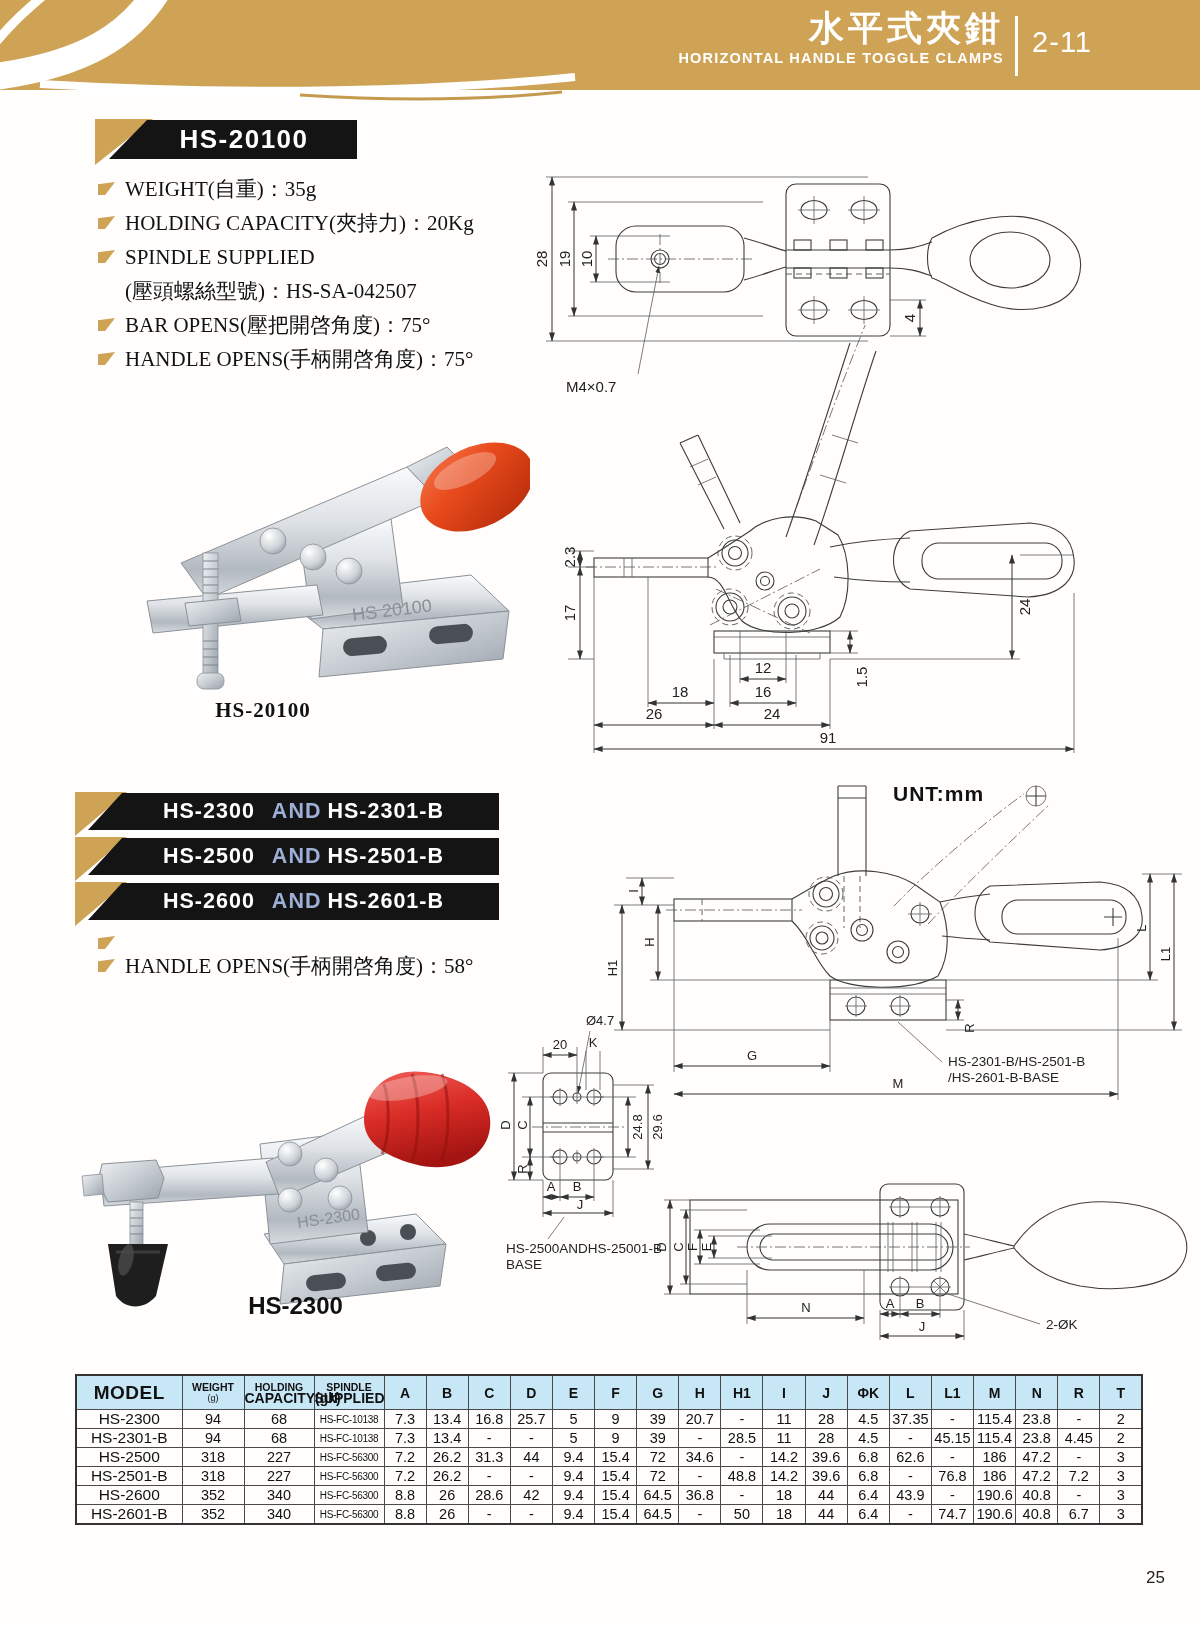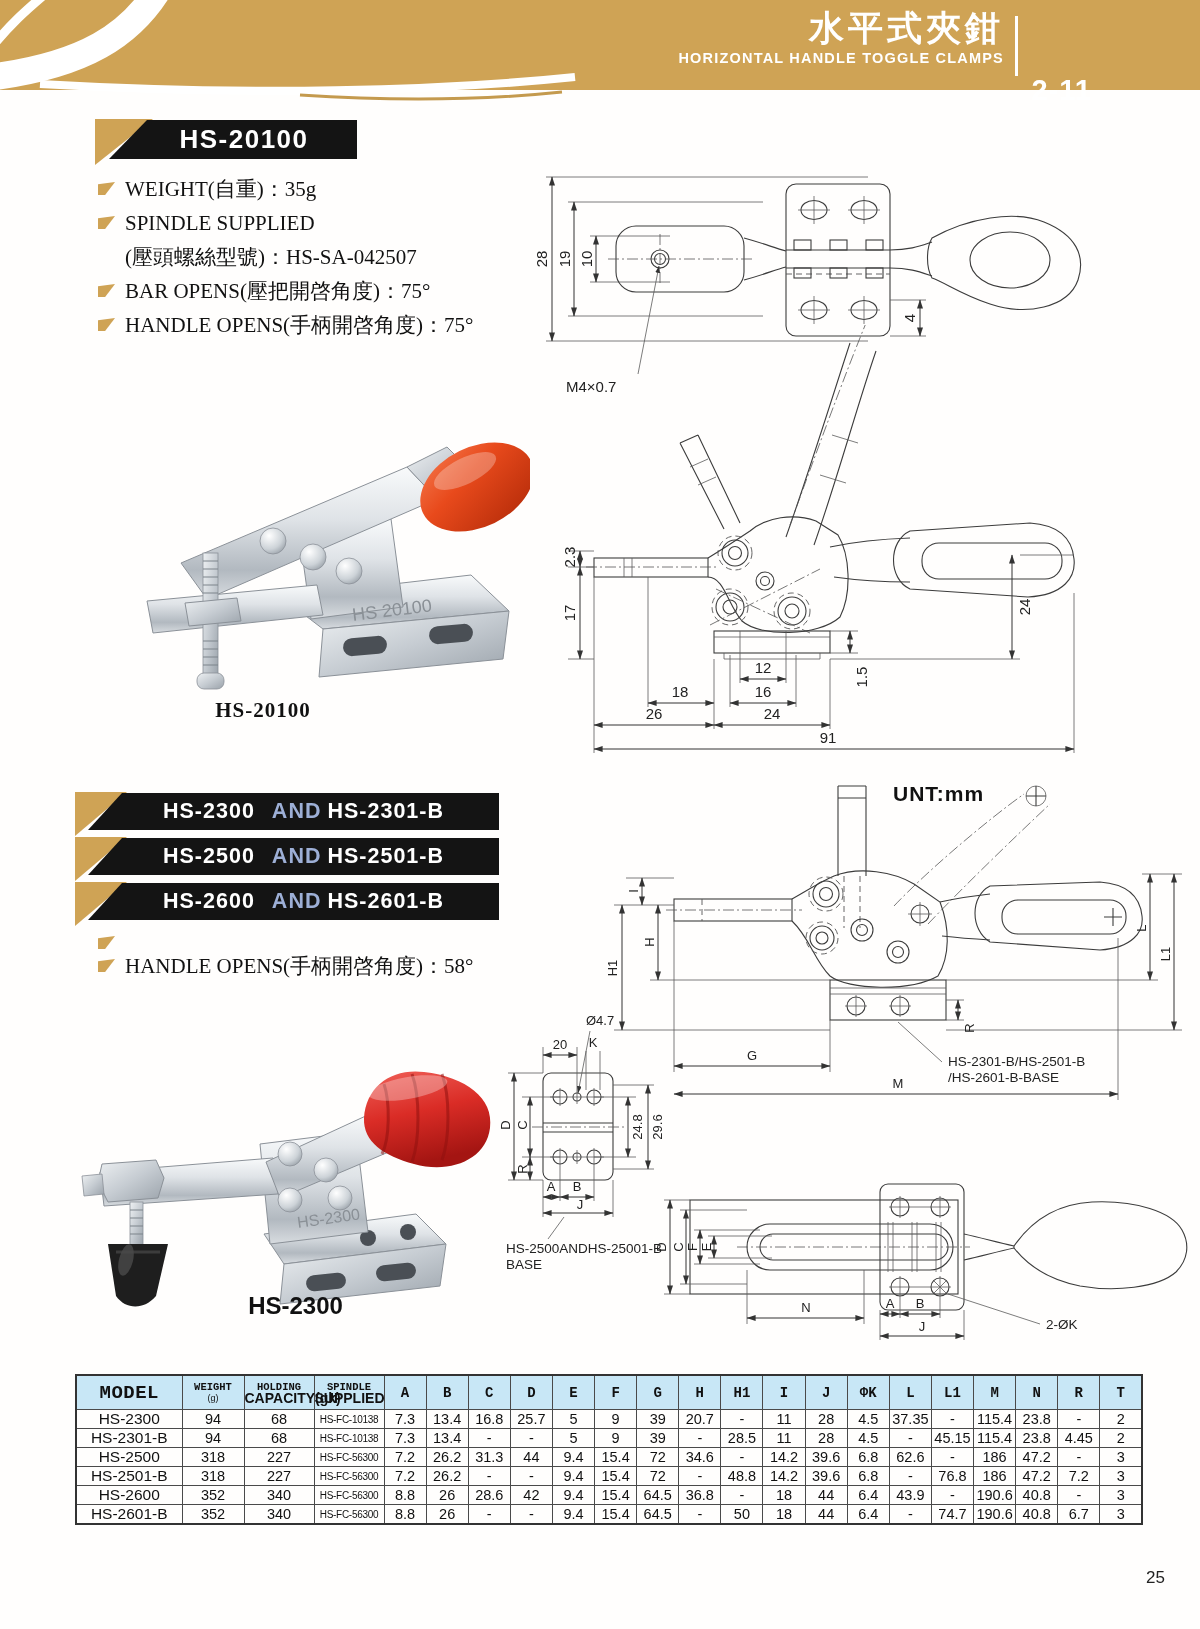--- a/index.html
+++ b/index.html
@@ -6,21 +6,21 @@
   .page{position:relative;width:1200px;height:1629px;background:#fffefd;overflow:hidden;
         font-family:"Liberation Sans",sans-serif;color:#1a1a1a;}
 
   
   .banner{position:absolute;left:0;top:0;width:1200px;height:90px;background:var(--banner-gold,#CFA355);}
   .banner svg{position:absolute;left:0;top:0;overflow:visible;}
   .banner-text{position:absolute;right:196px;top:8px;text-align:right;color:#fff;}
   .t-cn{font-size:35px;font-weight:bold;letter-spacing:4px;line-height:40px;}
   .t-en{font-size:14.5px;font-weight:bold;letter-spacing:1.2px;margin-top:2px;}
   .banner-divider{position:absolute;right:182px;top:16px;width:3px;height:60px;background:#fff;}
-  .banner-code{position:absolute;right:108px;top:26px;color:#fff;font-size:29px;font-weight:bold;letter-spacing:1px;margin-top:48px;}
+  .banner-code{position:absolute;right:108px;top:26px;color:#fff;font-size:29px;font-weight:normal;letter-spacing:1px;}
 
   
   .badge{position:absolute;height:46px;}
   .badge .tri{position:absolute;left:0;top:-1px;background:var(--banner-gold,#CFA355);
               clip-path:polygon(0 0,100% 0,0 100%);}
   .badge .bar{position:absolute;top:0;background:var(--badge-black,#141414);color:#fff;
               display:flex;align-items:center;justify-content:center;font-weight:bold;}
   .badge1{left:95px;top:120px;width:240px;}
   .badge1 .tri{width:58px;height:46px;}
   .badge1 .bar{left:14px;width:226px;height:39px;clip-path:polygon(38px 0,100% 0,100% 100%,0 100%);
@@ -63,21 +63,21 @@
   .caption-sans{position:absolute;font-family:"Liberation Sans",sans-serif;font-weight:bold;
                 font-size:24px;text-align:center;color:#111;}
 
   
   #spec-table{position:absolute;left:75px;top:1374px;width:1068px;border-collapse:collapse;
               table-layout:fixed;border:2px solid #333;}
   #spec-table th,#spec-table td{border:1px solid #4a4a4a;text-align:center;vertical-align:middle;
               padding:0;color:#111;}
   #spec-table th{background:var(--table-blue,#C8E7F6);height:33px;}
   #spec-table td{height:18px;font-size:14.5px;}
-  #spec-table .h1{font-weight:bold;font-size:14px;line-height:14px;font-family:Liberation Mono, monospace;}
+  #spec-table .h1{font-weight:bold;font-size:14px;line-height:14px;}
   #spec-table .h1.big{font-size:19px;line-height:20px;letter-spacing:0.5px;}
   #spec-table .h1.sm{font-size:10.5px;line-height:11px;}
   #spec-table .h2{font-size:9px;line-height:10px;font-weight:normal;}
   #spec-table .h2.b{font-weight:bold;font-size:14px;}
   #spec-table td.model{font-size:15.5px;}
   #spec-table td.spindle{font-size:10px;letter-spacing:-0.3px;}
 
   .page-number{position:absolute;left:1146px;top:1568px;font-size:17px;color:#222;text-align:center;}
 </style>
 </head>
@@ -142,20 +142,24 @@
     <span class="bar">HS-20100</span>
   </div>
 
   <ul class="specs" id="specs-20100">
       <li>
         <span class="flag"></span>
         <span class="txt">WEIGHT(自重)：35g</span>
       </li>
       <li>
         <span class="flag"></span>
+        <span class="txt">HOLDING CAPACITY(夾持力)：20Kg</span>
+      </li>
+      <li>
+        <span class="flag"></span>
         <span class="txt">SPINDLE SUPPLIED</span>
       </li>
       <li class="cont">
         <span class="flag"></span>
         <span class="txt">(壓頭螺絲型號)：HS-SA-042507</span>
       </li>
       <li>
         <span class="flag"></span>
         <span class="txt">BAR OPENS(壓把開啓角度)：75°</span>
       </li>

